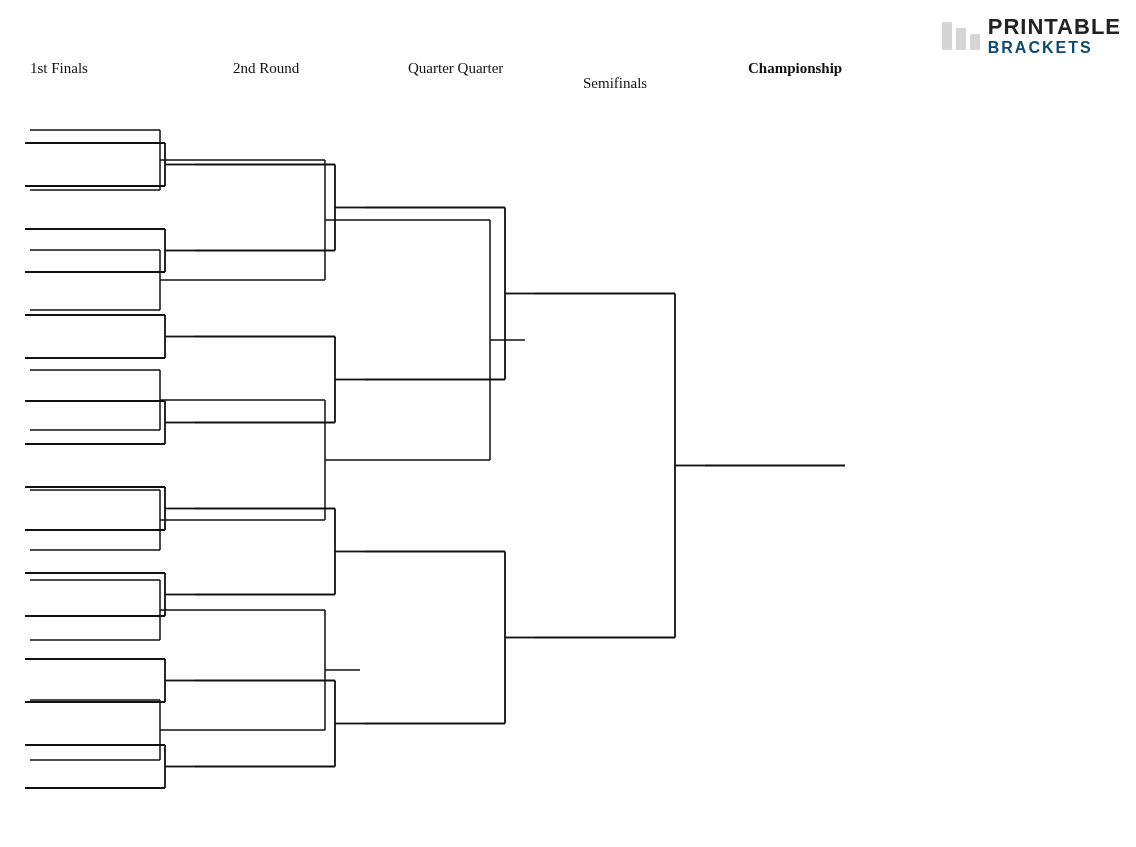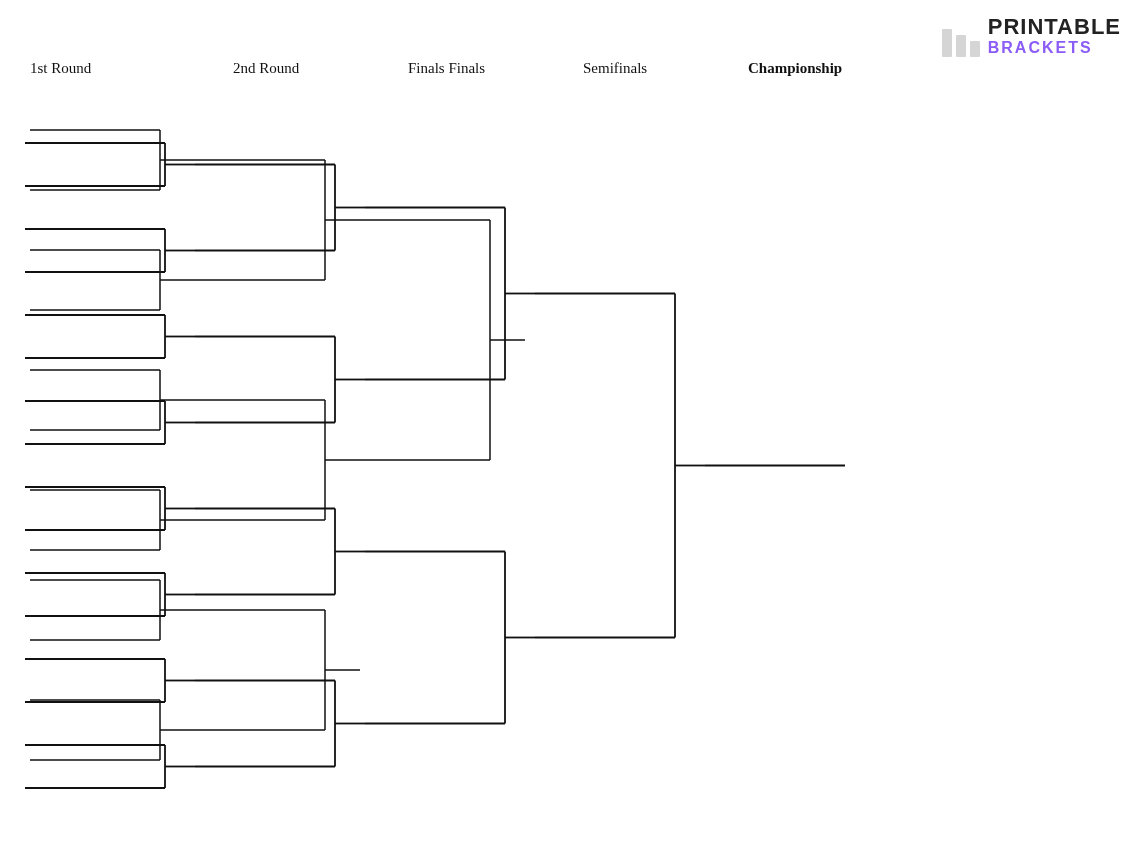--- a/index.html
+++ b/index.html
@@ -11,20 +11,21 @@
       overflow: hidden;
       position: relative;
     }
 
     
     .logo {
       position: absolute;
       top: 15px;
       right: 15px;
       display: flex;
+      align-items: center;
       gap: 8px;
     }
     .logo-icon {
       display: flex;
       gap: 4px;
       align-items: flex-end;
       opacity: 0.35;
     }
     .logo-icon .bar {
       width: 10px;
@@ -42,21 +43,21 @@
     .logo-line1 {
       font-size: 22px;
       font-weight: 900;
       color: #222;
       letter-spacing: 1px;
       font-family: Arial, sans-serif;
     }
     .logo-line2 {
       font-size: 16px;
       font-weight: 600;
-      color: #8b5cf6;
+      color: #0c4a6e;
       letter-spacing: 2px;
       font-family: Arial, sans-serif;
     }
 
     
     .round-labels {
       position: absolute;
       top: 60px;
       left: 0;
       right: 0;
@@ -64,21 +65,21 @@
       padding-left: 30px;
     }
     .round-label {
       font-size: 15px;
       color: #111;
       font-family: Georgia, serif;
     }
     .round-label-1 { width: 175px; }
     .round-label-2 { width: 175px; margin-left: 28px; }
     .round-label-3 { width: 175px; }
-    .round-label-4 { width: 165px; }
+    .round-label-4 { width: 165px; margin-top: 15px; }
     .round-label-5 { width: 165px; font-weight: bold; }
 
     
     .bracket-svg {
       position: absolute;
       top: 100px;
       left: 0;
       width: 1050px;
       height: 720px;
     }
@@ -92,23 +93,23 @@
     <div class="bar bar2"></div>
     <div class="bar bar3"></div>
   </div>
   <div class="logo-text-wrap">
     <span class="logo-line1">PRINTABLE</span>
     <span class="logo-line2">BRACKETS</span>
   </div>
 </div>
 
 <div class="round-labels">
-  <span class="round-label round-label-1">1st Round</span>
+  <span class="round-label round-label-1">1st Finals</span>
   <span class="round-label round-label-2">2nd Round</span>
-  <span class="round-label round-label-3">Finals Finals</span>
+  <span class="round-label round-label-3">Quarter Quarter</span>
   <span class="round-label round-label-4">Semifinals</span>
   <span class="round-label round-label-5">Championship</span>
 </div>
 
 <svg class="bracket-svg" viewBox="0 0 1050 720" preserveAspectRatio="none" xmlns="http://www.w3.org/2000/svg">
 
   <g stroke="#111" stroke-width="1.5" fill="none">
 
     <line x1="30" y1="30" x2="160" y2="30"></line>
 

